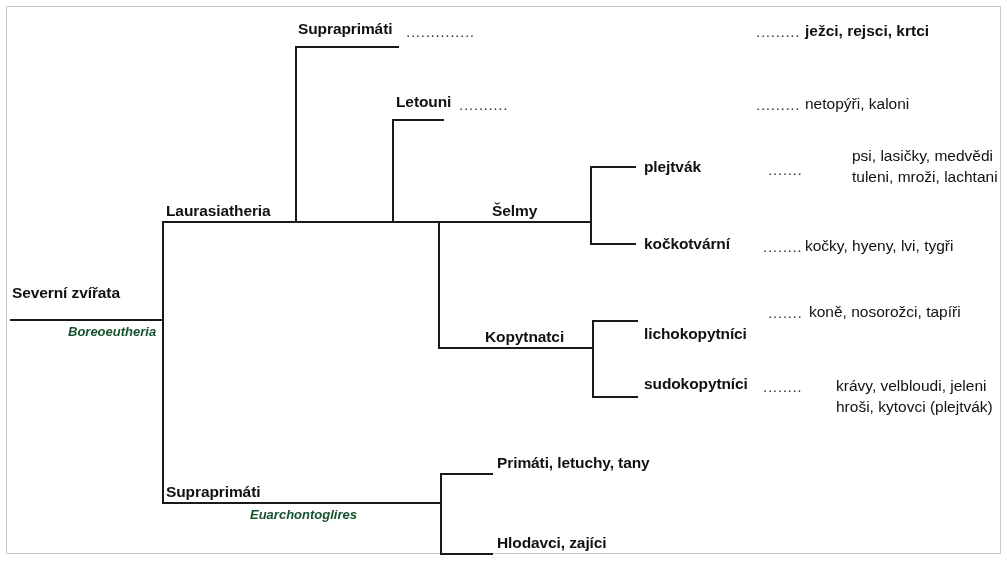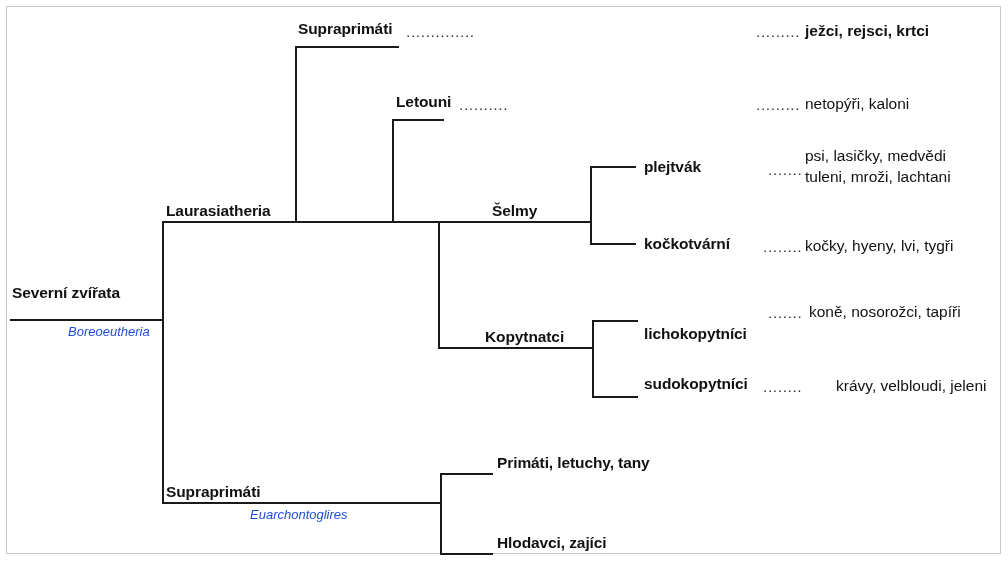--- a/index.html
+++ b/index.html
@@ -51,24 +51,24 @@
     white-space: nowrap;
     color: #111111;
     font-size: 15.5px;
     font-weight: bold;
     letter-spacing: -0.1px;
     line-height: 1.05;
   }
   .sci {
     position: absolute;
     white-space: nowrap;
-    color: #1d4ed8;
+    color: #14532d;
     font-size: 13px;
     font-style: italic;
-    font-weight: normal;
+    font-weight: bold;
     line-height: 1.05;
   }
   .species {
     position: absolute;
     white-space: nowrap;
     color: #111111;
     font-size: 15.5px;
     font-weight: normal;
     line-height: 21px;
   }
@@ -143,36 +143,37 @@
   <div class="leader" style="left:756px; top:23px;">.........</div>
   <div class="species" style="left:805px; top:20px;font-weight:bold;">ježci, rejsci, krtci</div>
 
   <div class="lbl" style="left:396px; top:94px;">Letouni</div>
   <div class="leader" style="left:459px; top:96px;">..........</div>
   <div class="leader" style="left:756px; top:96px;">.........</div>
   <div class="species" style="left:805px; top:93px;">netopýři, kaloni</div>
 
   <div class="lbl" style="left:644px; top:159px;">plejtvák</div>
   <div class="leader" style="left:768px; top:161px;">.......</div>
-  <div class="species" style="left:805px; top:145px;">
+  <div class="species" style="left:852px; top:145px;">
     <span class="row1">psi, lasičky, medvědi</span>
     <span class="row2">tuleni, mroži, lachtani</span>
   </div>
 
   <div class="lbl" style="left:644px; top:236px;">kočkotvární</div>
   <div class="leader" style="left:763px; top:238px;">........</div>
   <div class="species" style="left:805px; top:235px;">kočky, hyeny, lvi, tygři</div>
 
   <div class="lbl" style="left:644px; top:302px;margin-top:24px;">lichokopytníci</div>
   <div class="leader" style="left:768px; top:304px;">.......</div>
   <div class="species" style="left:809px; top:301px;">koně, nosorožci, tapíři</div>
 
   <div class="lbl" style="left:644px; top:376px;">sudokopytníci</div>
   <div class="leader" style="left:763px; top:378px;">........</div>
   <div class="species" style="left:805px; top:375px;margin-left:31px;">
     <span class="row1">krávy, velbloudi, jeleni</span>
+    <span class="row2">hroši, kytovci (plejtvák)</span>
   </div>
 
   <div class="lbl" style="left:497px; top:455px;">Primáti, letuchy, tany</div>
 
   <div class="lbl" style="left:497px; top:535px;">Hlodavci, zajíci</div>
 
 </div>
 
 </body></html>

